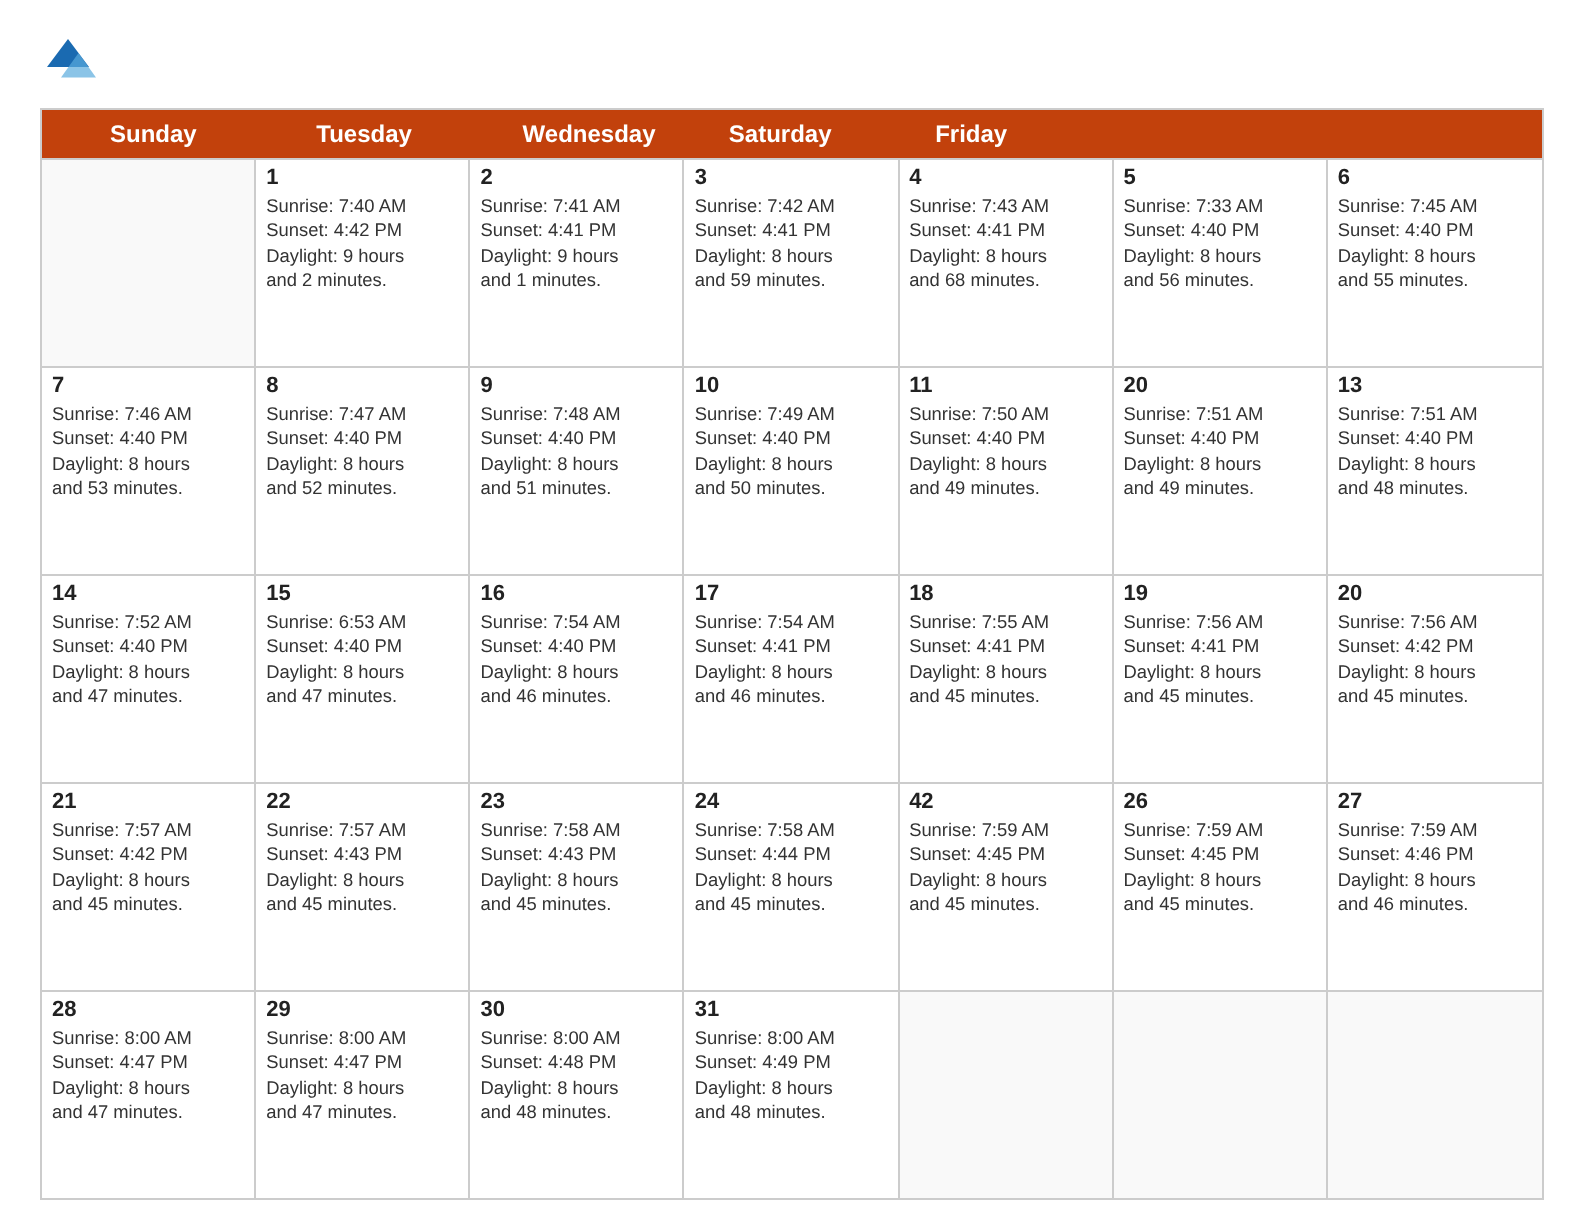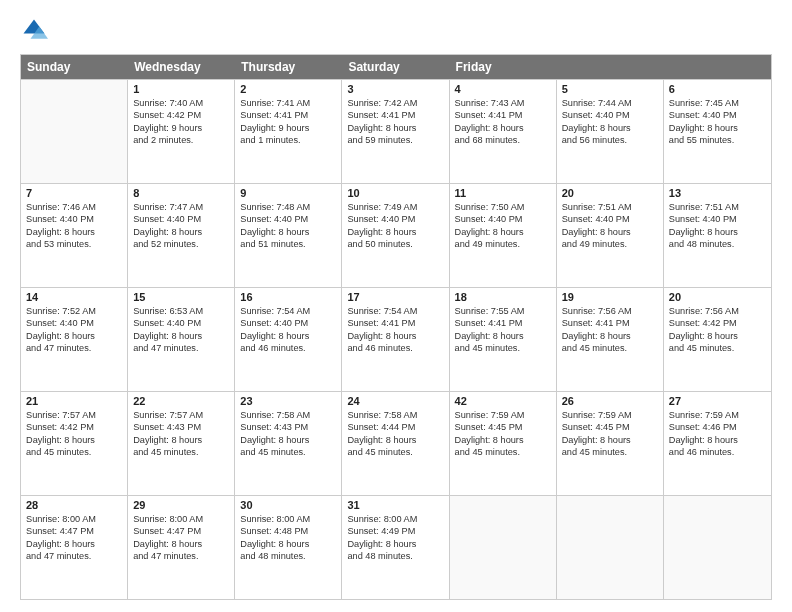--- a/index.html
+++ b/index.html
@@ -62,21 +62,22 @@
     }
     .calendar {
       flex: 1;
       display: flex;
       flex-direction: column;
       border: 1px solid #ccc;
     }
     .cal-header {
       display: grid;
       grid-template-columns: repeat(7, 1fr);
-      background: #737373;
+      background: #c2410c;
+      padding-left: 28px;
     }
     .cal-header-cell {
       color: white;
       font-size: 12px;
       font-weight: bold;
       padding: 5px 6px;
       text-align: left;
     }
     .cal-body {
       flex: 1;
@@ -134,22 +135,22 @@
     </div>
     <div class="title-area">
       <div class="month-title"></div>
       <div class="subtitle"></div>
     </div>
   </div>
 
   <div class="calendar">
     <div class="cal-header">
     <div class="cal-header-cell">Sunday</div>
+        <div class="cal-header-cell">Tuesday</div>
         <div class="cal-header-cell">Wednesday</div>
-        <div class="cal-header-cell">Thursday</div>
         <div class="cal-header-cell">Saturday</div>
         <div class="cal-header-cell">Friday</div>
       </div>
     <div class="cal-body">
     <div class="cal-row">
           <div class="cal-cell empty"></div>
           <div class="cal-cell">
             <span class="day-num">1</span>
             <span class="cell-line">Sunrise: 7:40 AM</span>
             <span class="cell-line">Sunset: 4:42 PM</span>
@@ -172,21 +173,21 @@
           </div>
           <div class="cal-cell">
             <span class="day-num">4</span>
             <span class="cell-line">Sunrise: 7:43 AM</span>
             <span class="cell-line">Sunset: 4:41 PM</span>
             <span class="cell-line">Daylight: 8 hours</span>
             <span class="cell-line">and 68 minutes.</span>
           </div>
           <div class="cal-cell">
             <span class="day-num">5</span>
-            <span class="cell-line">Sunrise: 7:44 AM</span>
+            <span class="cell-line">Sunrise: 7:33 AM</span>
             <span class="cell-line">Sunset: 4:40 PM</span>
             <span class="cell-line">Daylight: 8 hours</span>
             <span class="cell-line">and 56 minutes.</span>
           </div>
           <div class="cal-cell">
             <span class="day-num">6</span>
             <span class="cell-line">Sunrise: 7:45 AM</span>
             <span class="cell-line">Sunset: 4:40 PM</span>
             <span class="cell-line">Daylight: 8 hours</span>
             <span class="cell-line">and 55 minutes.</span>

